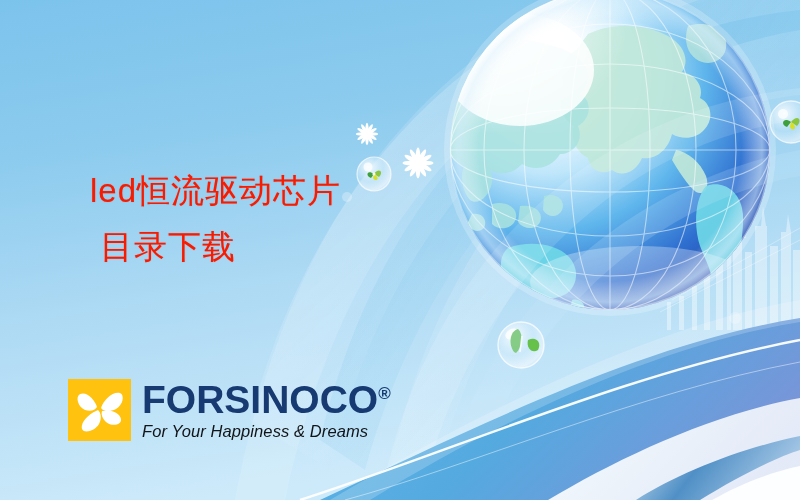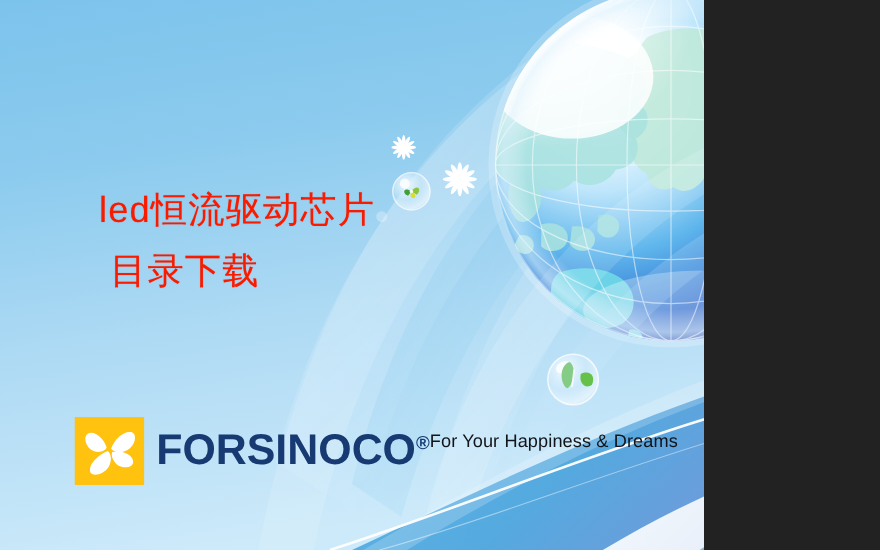--- a/index.html
+++ b/index.html
@@ -1,18 +1,18 @@
 <!DOCTYPE html>
 <html><head>
 <meta charset="utf-8">
 <style>
   html,body{margin:0;padding:0;background:#222;}
   #stage{
     position:relative;
-    width:640px;height:500px;
+    width:800px;height:500px;
     overflow:hidden;
     font-family:"Liberation Sans", sans-serif;
     background:linear-gradient(165deg,#7cc3ec 0%, #8bcaee 22%, #a6d6f2 48%, #bfe2f7 72%, #cfeafa 100%);
   }
   #stage svg.layer{position:absolute;inset:0;width:800px;height:500px;display:block;}
 
   
   .headline{
     position:absolute;
     left:72px; top:163px;
@@ -23,29 +23,29 @@
     letter-spacing:1px;
     white-space:nowrap;
     text-shadow:0 0 1px rgba(248,27,0,.35);
   }
   .headline .l1{display:block;padding-left:18px;}
   .headline .l2{display:block;padding-left:28px;font-family:Liberation Serif, serif;}
 
   
   .logo{position:absolute;left:68px;top:379px;z-index:40;display:flex;align-items:center;}
   .logo-mark{width:63px;height:62px;background:#ffc20e;flex:0 0 auto;border-radius:1px;}
-  .logo-text{margin-left:11px;display:flex;flex-direction:row;justify-content:center;}
+  .logo-text{margin-left:11px;display:flex;flex-direction:column;justify-content:center;}
   .brand{
     font-size:39px;font-weight:bold;color:#173a72;
     letter-spacing:0px;line-height:40px;position:relative;white-space:nowrap;
   }
   .brand .reg{font-size:17px;vertical-align:super;line-height:0;letter-spacing:0;}
   .tagline{
     font-size:16.5px;color:#111418;line-height:20px;margin-top:1px;
-    letter-spacing:.1px;white-space:nowrap;
+    letter-spacing:.1px;white-space:nowrap;font-style:italic;
   }
 </style>
 </head>
 <body>
 
 <div id="stage">
 
   <svg class="layer" viewBox="0 0 800 500">
     <defs>
       <linearGradient id="bgGrad" x1="0" y1="0" x2="0.25" y2="1">

